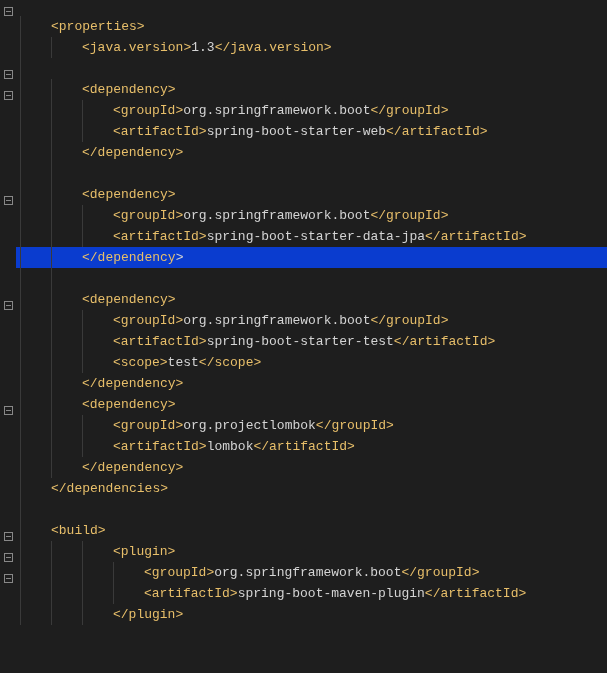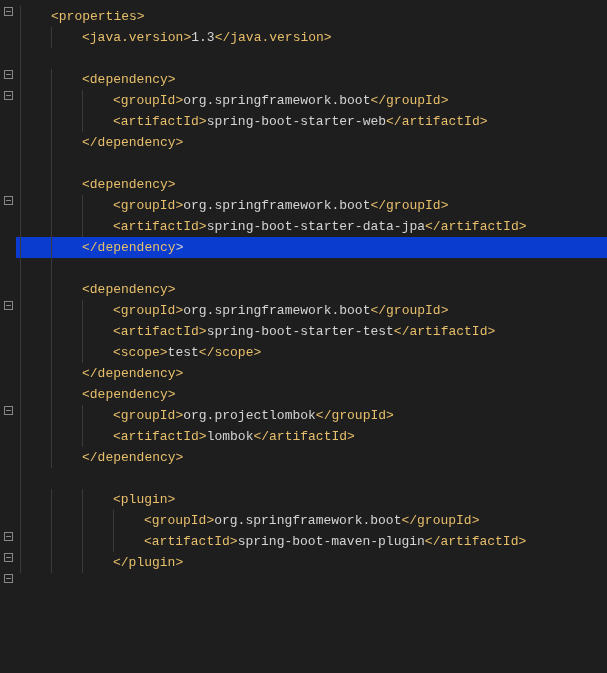--- a/index.html
+++ b/index.html
@@ -31,21 +31,21 @@
     justify-content: center;
   }
   .fold-marker::before {
     content: '';
     width: 5px;
     height: 1px;
     background: #888;
   }
   .code-area {
     flex: 1;
-    padding-top: 6px;
+    padding-top: 16px;
   }
   .line {
     height: 21px;
     line-height: 21px;
     white-space: pre;
     padding-left: 4px;
   }
   .line.highlighted {
     background: #0a3ccf;
   }
@@ -83,18 +83,20 @@
     <div class="line"><span class="ind" style="display:inline-block;width:31px;height:21px;vertical-align:top;"></span><span class="ind" style="display:inline-block;width:31px;height:21px;vertical-align:top;"></span></div>
     <div class="line"><span class="ind" style="display:inline-block;width:31px;height:21px;vertical-align:top;"></span><span class="ind" style="display:inline-block;width:31px;height:21px;vertical-align:top;"></span><span class="tag">&lt;dependency&gt;</span></div>
     <div class="line"><span class="ind" style="display:inline-block;width:31px;height:21px;vertical-align:top;"></span><span class="ind" style="display:inline-block;width:31px;height:21px;vertical-align:top;"></span><span class="ind" style="display:inline-block;width:31px;height:21px;vertical-align:top;"></span><span class="tag">&lt;groupId&gt;</span><span class="text-value">org.springframework.boot</span><span class="tag">&lt;/groupId&gt;</span></div>
     <div class="line"><span class="ind" style="display:inline-block;width:31px;height:21px;vertical-align:top;"></span><span class="ind" style="display:inline-block;width:31px;height:21px;vertical-align:top;"></span><span class="ind" style="display:inline-block;width:31px;height:21px;vertical-align:top;"></span><span class="tag">&lt;artifactId&gt;</span><span class="text-value">spring-boot-starter-test</span><span class="tag">&lt;/artifactId&gt;</span></div>
     <div class="line"><span class="ind" style="display:inline-block;width:31px;height:21px;vertical-align:top;"></span><span class="ind" style="display:inline-block;width:31px;height:21px;vertical-align:top;"></span><span class="ind" style="display:inline-block;width:31px;height:21px;vertical-align:top;"></span><span class="tag">&lt;scope&gt;</span><span class="text-value">test</span><span class="tag">&lt;/scope&gt;</span></div>
     <div class="line"><span class="ind" style="display:inline-block;width:31px;height:21px;vertical-align:top;"></span><span class="ind" style="display:inline-block;width:31px;height:21px;vertical-align:top;"></span><span class="tag">&lt;/dependency&gt;</span></div>
     <div class="line"><span class="ind" style="display:inline-block;width:31px;height:21px;vertical-align:top;"></span><span class="ind" style="display:inline-block;width:31px;height:21px;vertical-align:top;"></span><span class="tag">&lt;dependency&gt;</span></div>
     <div class="line"><span class="ind" style="display:inline-block;width:31px;height:21px;vertical-align:top;"></span><span class="ind" style="display:inline-block;width:31px;height:21px;vertical-align:top;"></span><span class="ind" style="display:inline-block;width:31px;height:21px;vertical-align:top;"></span><span class="tag">&lt;groupId&gt;</span><span class="text-value">org.projectlombok</span><span class="tag">&lt;/groupId&gt;</span></div>
     <div class="line"><span class="ind" style="display:inline-block;width:31px;height:21px;vertical-align:top;"></span><span class="ind" style="display:inline-block;width:31px;height:21px;vertical-align:top;"></span><span class="ind" style="display:inline-block;width:31px;height:21px;vertical-align:top;"></span><span class="tag">&lt;artifactId&gt;</span><span class="text-value">lombok</span><span class="tag">&lt;/artifactId&gt;</span></div>
     <div class="line"><span class="ind" style="display:inline-block;width:31px;height:21px;vertical-align:top;"></span><span class="ind" style="display:inline-block;width:31px;height:21px;vertical-align:top;"></span><span class="tag">&lt;/dependency&gt;</span></div>
+    <div class="line"><span class="ind" style="display:inline-block;width:31px;height:21px;vertical-align:top;"></span><span class="tag">&lt;/dependencies&gt;</span></div>
     <div class="line"><span class="ind" style="display:inline-block;width:31px;height:21px;vertical-align:top;"></span></div>
+    <div class="line"><span class="ind" style="display:inline-block;width:31px;height:21px;vertical-align:top;"></span><span class="tag">&lt;build&gt;</span></div>
     <div class="line"><span class="ind" style="display:inline-block;width:31px;height:21px;vertical-align:top;"></span><span class="ind" style="display:inline-block;width:31px;height:21px;vertical-align:top;"></span><span class="ind" style="display:inline-block;width:31px;height:21px;vertical-align:top;"></span><span class="tag">&lt;plugin&gt;</span></div>
     <div class="line"><span class="ind" style="display:inline-block;width:31px;height:21px;vertical-align:top;"></span><span class="ind" style="display:inline-block;width:31px;height:21px;vertical-align:top;"></span><span class="ind" style="display:inline-block;width:31px;height:21px;vertical-align:top;"></span><span class="ind" style="display:inline-block;width:31px;height:21px;vertical-align:top;"></span><span class="tag">&lt;groupId&gt;</span><span class="text-value">org.springframework.boot</span><span class="tag">&lt;/groupId&gt;</span></div>
     <div class="line"><span class="ind" style="display:inline-block;width:31px;height:21px;vertical-align:top;"></span><span class="ind" style="display:inline-block;width:31px;height:21px;vertical-align:top;"></span><span class="ind" style="display:inline-block;width:31px;height:21px;vertical-align:top;"></span><span class="ind" style="display:inline-block;width:31px;height:21px;vertical-align:top;"></span><span class="tag">&lt;artifactId&gt;</span><span class="text-value">spring-boot-maven-plugin</span><span class="tag">&lt;/artifactId&gt;</span></div>
     <div class="line"><span class="ind" style="display:inline-block;width:31px;height:21px;vertical-align:top;"></span><span class="ind" style="display:inline-block;width:31px;height:21px;vertical-align:top;"></span><span class="ind" style="display:inline-block;width:31px;height:21px;vertical-align:top;"></span><span class="tag">&lt;/plugin&gt;</span></div>
   </div>
 
 </body></html>

